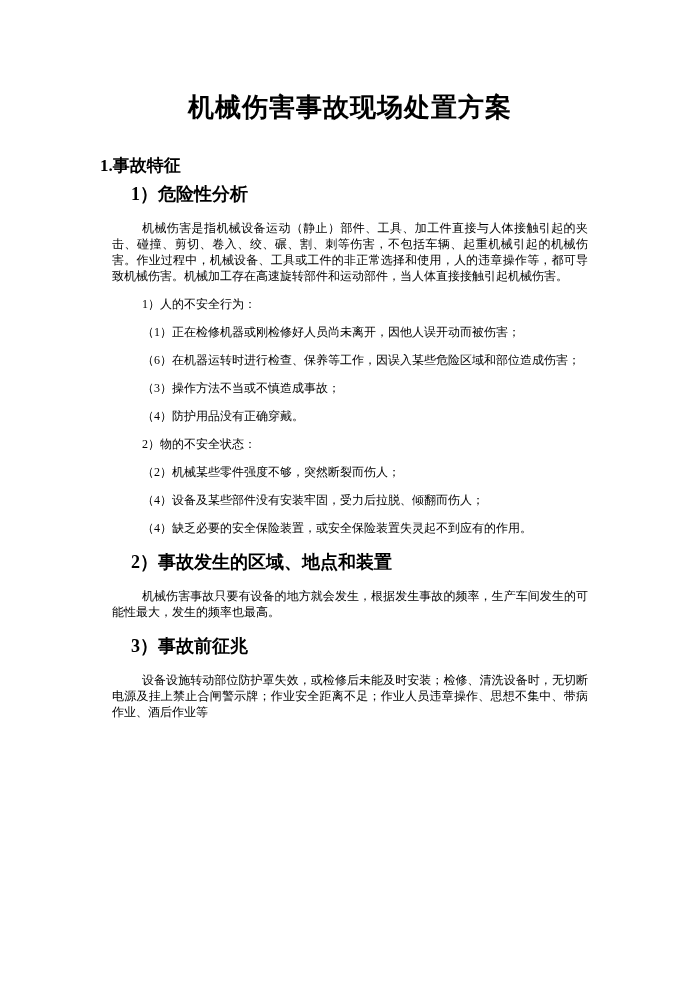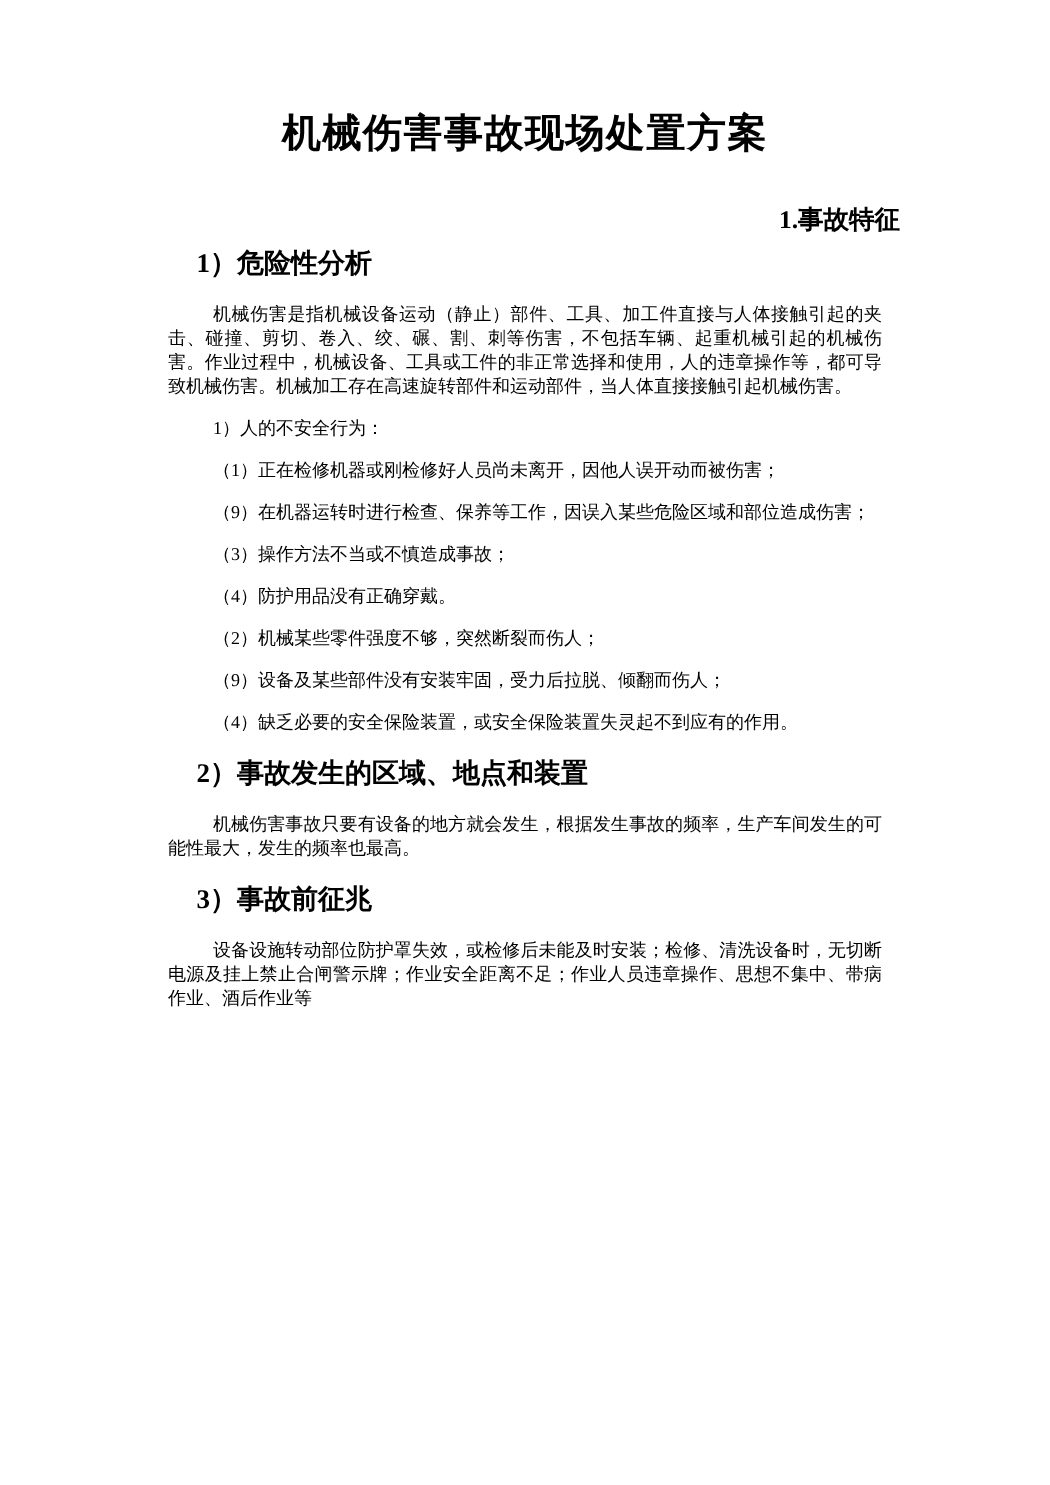--- a/index.html
+++ b/index.html
@@ -11,38 +11,37 @@
   body {
     width: 700px;
     height: 990px;
     font-family: "Liberation Serif", "DejaVu Serif", serif;
     color: #000000;
     overflow: hidden;
   }
   .page {
     width: 700px;
     height: 990px;
-    padding: 73px 100px 0 100px;
+    padding: 92px 100px 0 100px;
     background: #ffffff;
   }
   .doc-title {
     font-size: 26px;
     font-weight: bold;
     text-align: center;
     line-height: 32px;
     margin: 0 0 28px 0;
     letter-spacing: 1px;
     white-space: nowrap;
   }
   .section-heading {
     font-size: 17px;
     font-weight: bold;
     line-height: 28px;
     margin: 0;
-    text-align: right;
   }
   .subheading {
     font-size: 18px;
     font-weight: bold;
     line-height: 28px;
     margin: 0;
     padding-left: 31px;
   }
   .para {
     font-size: 12px;
@@ -58,24 +57,25 @@
 <div class="page">
   <h1 class="doc-title">机械伤害事故现场处置方案</h1>
 
   <h2 class="section-heading">1.事故特征</h2>
 
   <div id="doc-body">
       <p class="subheading">1）危险性分析</p>
       <p class="para">机械伤害是指机械设备运动（静止）部件、工具、加工件直接与人体接触引起的夹击、碰撞、剪切、卷入、绞、碾、割、刺等伤害，不包括车辆、起重机械引起的机械伤害。作业过程中，机械设备、工具或工件的非正常选择和使用，人的违章操作等，都可导致机械伤害。机械加工存在高速旋转部件和运动部件，当人体直接接触引起机械伤害。</p>
       <p class="para">1）人的不安全行为：</p>
       <p class="para">（1）正在检修机器或刚检修好人员尚未离开，因他人误开动而被伤害；</p>
-      <p class="para">（9）在机器运转时进行检查、保养等工作，因误入某些危险区域和部位造成伤害；</p>
+      <p class="para">（6）在机器运转时进行检查、保养等工作，因误入某些危险区域和部位造成伤害；</p>
       <p class="para">（3）操作方法不当或不慎造成事故；</p>
       <p class="para">（4）防护用品没有正确穿戴。</p>
+      <p class="para">2）物的不安全状态：</p>
       <p class="para">（2）机械某些零件强度不够，突然断裂而伤人；</p>
-      <p class="para">（9）设备及某些部件没有安装牢固，受力后拉脱、倾翻而伤人；</p>
+      <p class="para">（4）设备及某些部件没有安装牢固，受力后拉脱、倾翻而伤人；</p>
       <p class="para">（4）缺乏必要的安全保险装置，或安全保险装置失灵起不到应有的作用。</p>
       <p class="subheading">2）事故发生的区域、地点和装置</p>
       <p class="para">机械伤害事故只要有设备的地方就会发生，根据发生事故的频率，生产车间发生的可能性最大，发生的频率也最高。</p>
       <p class="subheading">3）事故前征兆</p>
       <p class="para">设备设施转动部位防护罩失效，或检修后未能及时安装；检修、清洗设备时，无切断电源及挂上禁止合闸警示牌；作业安全距离不足；作业人员违章操作、思想不集中、带病作业、酒后作业等</p>
     </div>
 </div>
 
 </body></html>

